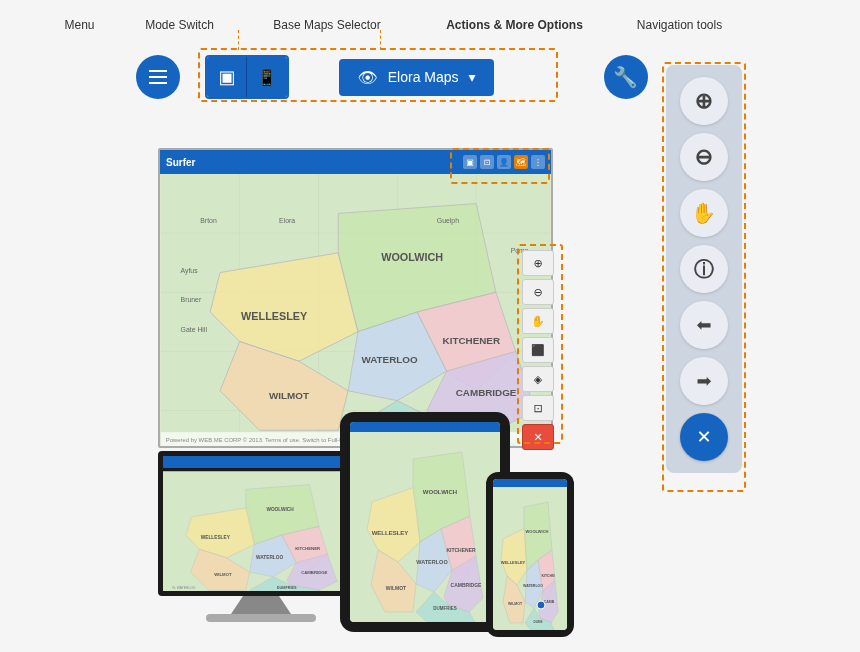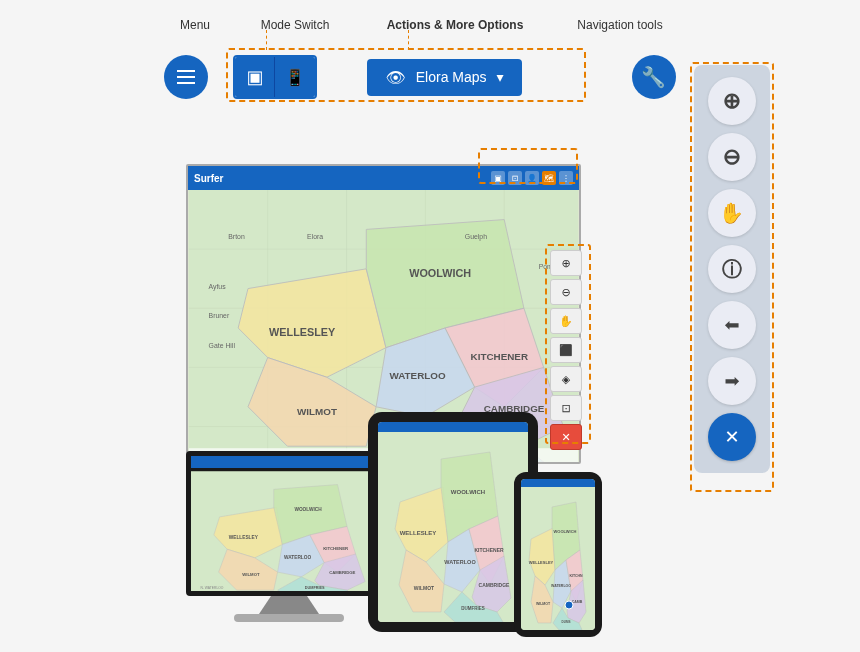--- a/index.html
+++ b/index.html
@@ -19,31 +19,31 @@
     .label-item:nth-child(1) { width: 80px; margin-left: 0; }
     .label-item:nth-child(2) { width: 100px; }
     .label-item:nth-child(3) { width: 160px; }
     .label-item:nth-child(4) { width: 200px; }
     .label-item:nth-child(5) { width: 160px; }
 
     .wrapper {
       position: relative;
       width: 784px;
       height: 652px;
-      margin-left: 28px;
     }
   </style>
 </head>
 <body>
 
 <div class="wrapper">
 
   <div style="position:absolute;top:18px;left:0;right:0;display:flex;justify-content:center;gap:0;">
     <div class="label-item" style="width:80px;">Menu</div>
     <div class="label-item" style="width:120px;">Mode Switch</div>
+    <div class="label-item" style="width:175px;">Base Maps Selector</div>
     <div class="label-item" style="width:200px;font-weight:bold;">Actions &amp; More Options</div>
     <div class="label-item" style="width:130px;">Navigation tools</div>
   </div>
 
   <div style="position:absolute;top:55px;left:0;right:0;display:flex;align-items:center;justify-content:center;gap:0;">
 
     <div style="display:flex;align-items:center;justify-content:center;width:44px;height:44px;border-radius:50%;background:#1565c0;cursor:pointer;margin-right:25px;">
       <div style="display:flex;flex-direction:column;gap:4px;">
         <span style="display:block;width:18px;height:2px;background:white;"></span>
         <span style="display:block;width:18px;height:2px;background:white;"></span>
@@ -105,21 +105,21 @@
     </div>
 
     <div style="width:48px;height:48px;border-radius:50%;background:#1565c0;display:flex;align-items:center;justify-content:center;cursor:pointer;font-size:18px;color:white;box-shadow:0 1px 3px rgba(0,0,0,0.2);">
       <span>✕</span>
     </div>
 
   </div>
 
   <div style="position:absolute;right:38px;top:62px;width:84px;height:430px;border:2px dashed #e67e00;border-radius:3px;pointer-events:none;"></div>
 
-  <div style="position:absolute;top:164px;left:158px;width:395px;height:300px;border:2px solid #aaa;border-radius:2px;overflow:hidden;">
+  <div style="position:absolute;top:148px;left:158px;width:395px;height:300px;border:2px solid #aaa;border-radius:2px;overflow:hidden;">
 
     <div style="height:24px;background:#1565c0;display:flex;align-items:center;padding:0 6px;gap:4px;">
       <span style="color:white;font-size:10px;font-weight:bold;">Surfer</span>
       <div style="display:flex;gap:3px;margin-left:auto;">
         <div style="width:14px;height:14px;background:rgba(255,255,255,0.3);border-radius:2px;display:flex;align-items:center;justify-content:center;font-size:8px;color:white;cursor:pointer;">▣</div>
         <div style="width:14px;height:14px;background:rgba(255,255,255,0.3);border-radius:2px;display:flex;align-items:center;justify-content:center;font-size:8px;color:white;cursor:pointer;">⊡</div>
         <div style="width:14px;height:14px;background:rgba(255,255,255,0.3);border-radius:2px;display:flex;align-items:center;justify-content:center;font-size:8px;color:white;cursor:pointer;">👤</div>
         <div style="width:14px;height:14px;background:#e67e00;border-radius:2px;display:flex;align-items:center;justify-content:center;font-size:8px;color:white;cursor:pointer;">🗺</div>
         <div style="width:14px;height:14px;background:rgba(255,255,255,0.3);border-radius:2px;display:flex;align-items:center;justify-content:center;font-size:8px;color:white;cursor:pointer;">⋮</div>
       </div>

